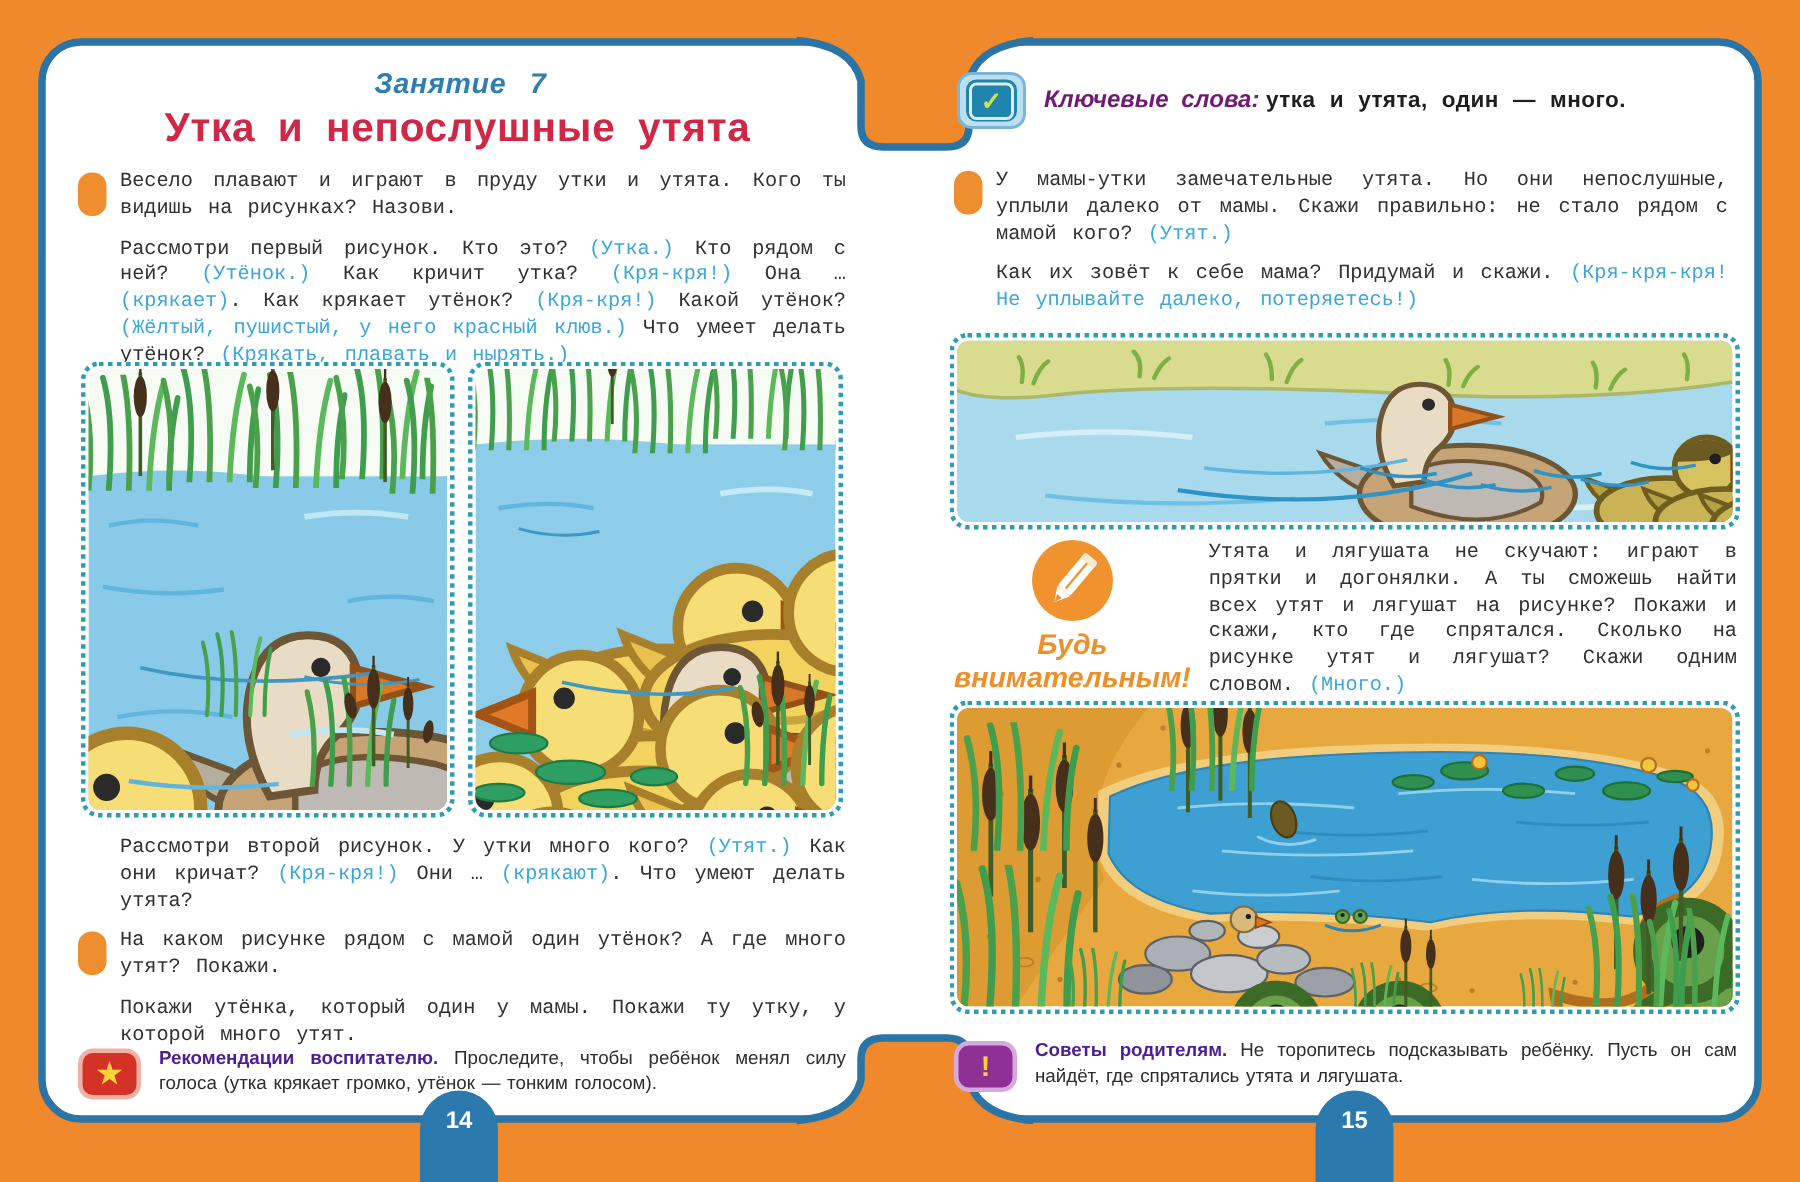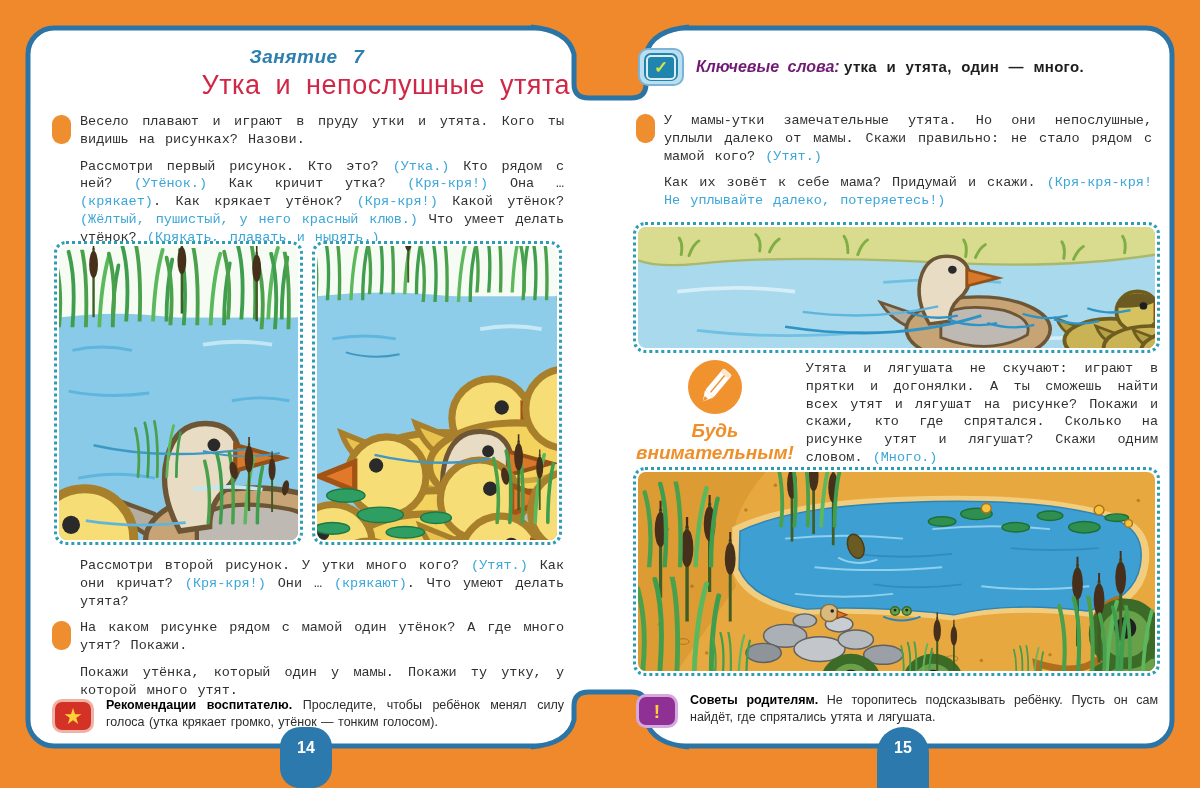--- a/index.html
+++ b/index.html
@@ -9,21 +9,21 @@
   .frame-svg{position:absolute;left:0;top:0;z-index:0;}
   .abs{position:absolute;}
   
   .txt{font-size:13.5px;line-height:1.32;color:#303030;text-align:justify;word-spacing:2px;font-family:Liberation Mono, monospace;}
   .para{position:relative;margin-bottom:9px;}
   .para .bullet{position:absolute;left:-28px;top:2px;width:19px;height:29px;border-radius:9px;
                 background:#ef8e2f;display:inline-block;}
   .ans{color:#3ba6d8;}
   .lesson{font-size:19px;font-weight:bold;font-style:italic;color:#2e7fb0;text-align:center;
           word-spacing:10px;letter-spacing:.5px;}
-  .title{font-size:27px;font-weight:normal;color:#d02746;text-align:right;word-spacing:7px;letter-spacing:.5px;}
+  .title{font-size:27px;font-weight:bold;color:#d02746;text-align:center;word-spacing:7px;letter-spacing:.5px;}
   
   .kwrow{display:flex;align-items:center;gap:12px;}
   .kwicon{width:46px;height:38px;border-radius:10px;background:#bcdff0;border:2px solid #7ab4d6;
           display:flex;align-items:center;justify-content:center;box-sizing:border-box;flex:0 0 auto;}
   .kwinner{width:34px;height:28px;border-radius:7px;background:#1f84ae;display:flex;align-items:center;justify-content:center;}
   .kwinner .chk{display:flex;align-items:center;justify-content:center;width:26px;height:21px;border-radius:5px;
                 border:2px solid rgba(255,255,255,.85);color:#d3e34c;font-weight:bold;font-size:17px;line-height:1;}
   .kwlabel{font-size:16px;font-weight:bold;font-style:italic;color:#701a75;word-spacing:4px;}
   .kwtext{font-size:15px;font-weight:bold;color:#1e1e1e;word-spacing:5px;letter-spacing:.3px;}
   
@@ -31,21 +31,21 @@
   .attn-left{flex:0 0 104px;text-align:center;}
   .attn-label{margin-top:6px;font-size:19px;font-weight:bold;font-style:italic;color:#ef8f2a;line-height:1.15;}
   
   .footer{display:flex;gap:12px;align-items:flex-start;}
   .badge{width:42px;height:34px;border-radius:10px;display:flex;align-items:center;justify-content:center;
          box-sizing:border-box;flex:0 0 auto;margin-top:2px;}
   .badge-star{background:#d53227;border:3px solid #efb3a6;}
   .badge-excl{background:#8e3094;border:3px solid #d5a9dd;}
   .badge .glyph{color:#ffd23a;font-size:19px;font-weight:bold;line-height:1;}
   .fnote{font-size:12.5px;line-height:1.38;color:#2c2c2c;text-align:justify;word-spacing:1px;}
-  .flabel{color:#000000;font-weight:bold;}
+  .flabel{color:#4c1d95;font-weight:bold;}
   
   .pic{border:3px dotted #2d9db5;border-radius:12px;background:#fff;padding:2px;box-sizing:border-box;overflow:hidden;}
   .pic svg{display:block;width:100%;height:100%;border-radius:8px;}
   
   .dome{width:52px;height:61px;border-radius:26px 26px 0 0;background:#2b79ad;z-index:3;
         display:flex;justify-content:center;}
   .dome span{color:#fff;font-weight:bold;font-size:16px;margin-top:12px;}
 </style>
 </head>
 <body>
@@ -393,20 +393,20 @@
     </svg>
   </div>
 
   <div class="abs footer" style="left:636px;top:692px;width:522px;">
     <div class="badge badge-excl">
       <span class="glyph">!</span>
     </div>
     <div class="fnote"><span class="flabel">Советы родителям.</span><span> Не торопитесь подсказывать ребёнку. Пусть он сам найдёт, где спрятались утята и лягушата.</span></div>
   </div>
 
-  <div class="abs dome" style="left:280px;top:727px;border-radius:20px;">
+  <div class="abs dome" style="left:280px;top:727px;">
     <span>14</span>
   </div>
   <div class="abs dome" style="left:877px;top:727px;text-align:right;">
     <span>15</span>
   </div>
 
 </div>
 
 </body></html>

